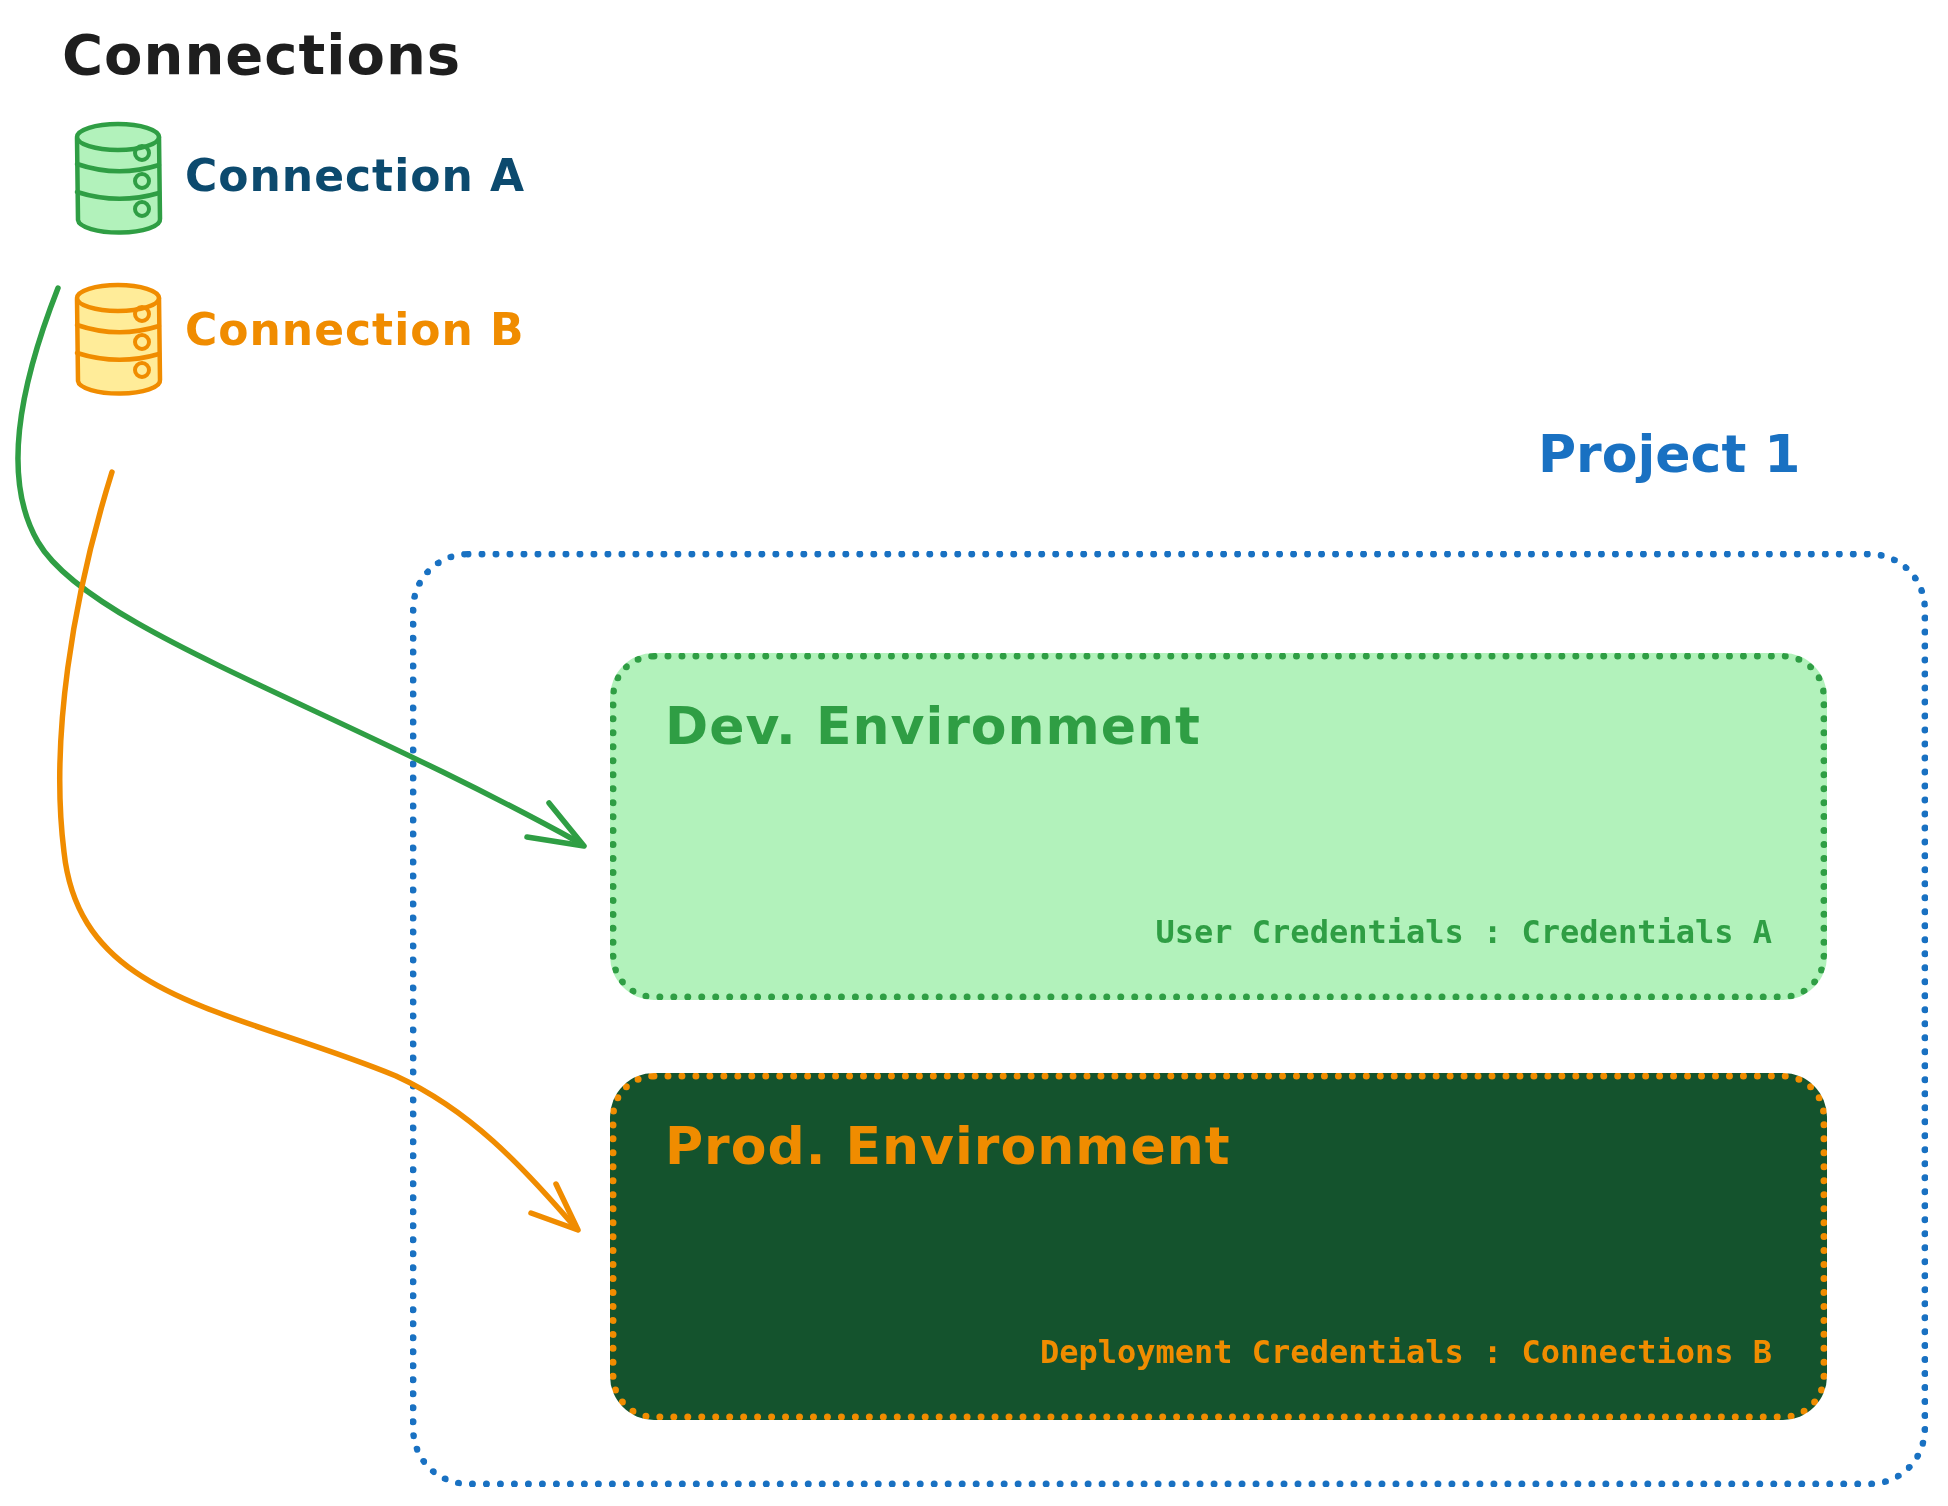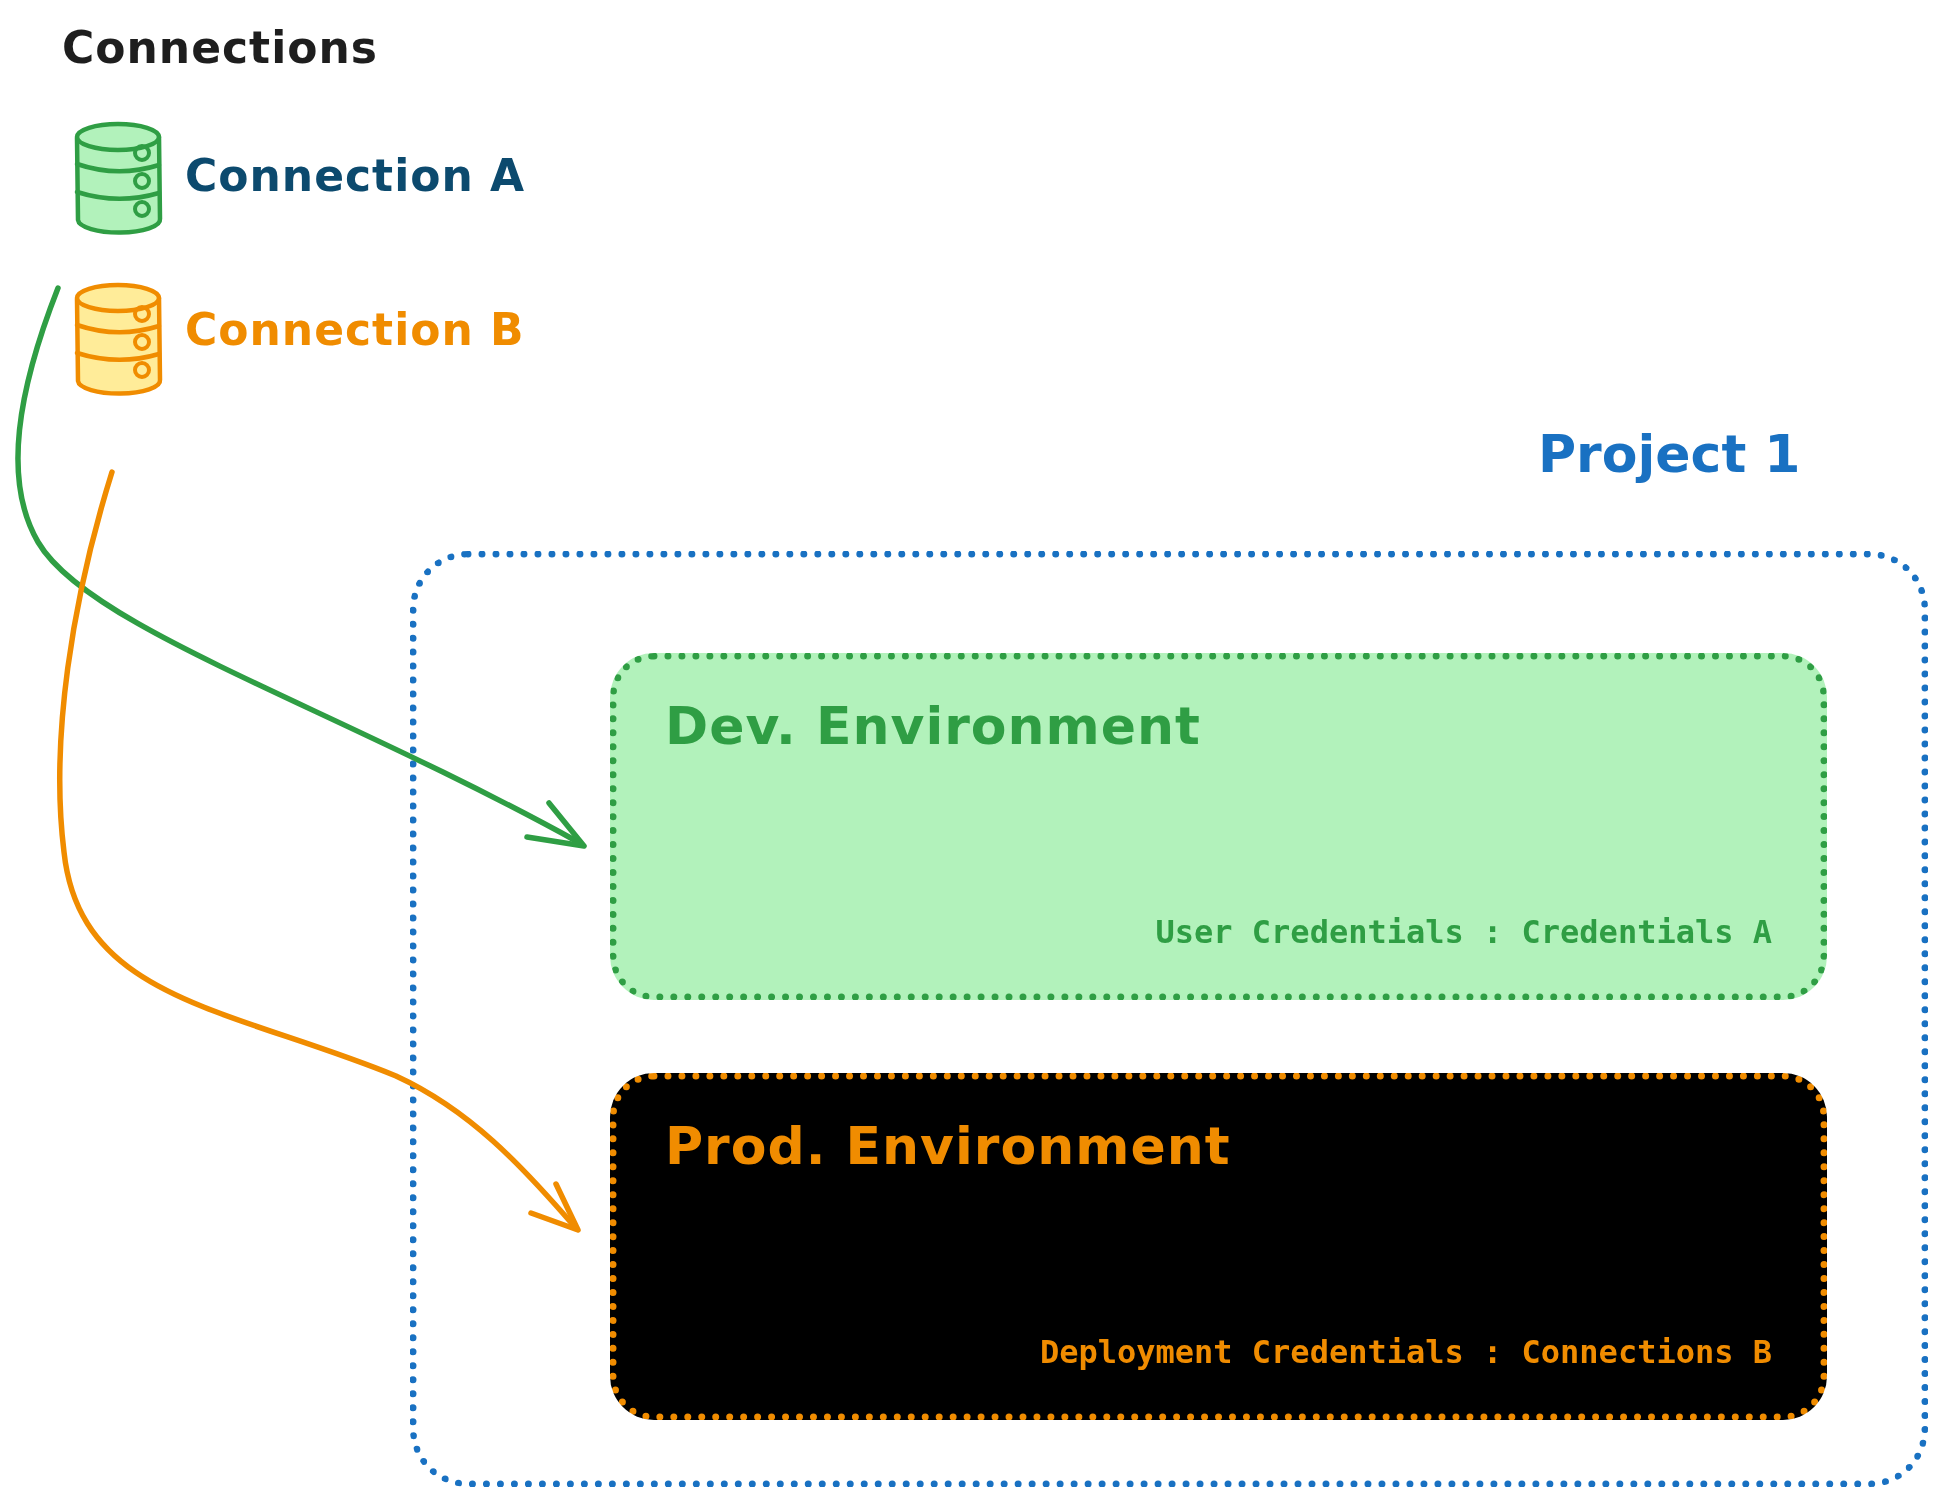--- a/index.html
+++ b/index.html
@@ -13,21 +13,21 @@
     background: #ffffff;
     overflow: hidden;
   }
 
   .handwritten { font-family: "DejaVu Sans", sans-serif; font-weight: 700; }
   .mono { font-family: "DejaVu Sans Mono", monospace; font-weight: 700; }
 
   .page-title {
     position: absolute;
     left: 62px; top: 22px;
-    font-size: 44px;
+    font-size: 56px;
     letter-spacing: 1px;
     color: #1e1e1e;
   }
 
   .db-icon { position: absolute; width: 96px; height: 118px; }
   .db-icon.db-a { left: 70px; top: 120px; }
   .db-icon.db-b { left: 70px; top: 281px; }
 
   .conn-label {
     position: absolute;
@@ -62,21 +62,21 @@
     width: 1217px; height: 347px;
     border-radius: 44px;
   }
   .env-box.dev {
     top: 95px;
     background: #b2f2bb;
     border: 7px dotted #2f9e44;
   }
   .env-box.prod {
     top: 515px;
-    background: #000000;
+    background: #14532d;
     border: 7px dotted #f08c00;
     padding-left: 22px;
   }
 
   .env-title {
     position: absolute;
     left: 48px; top: 36px;
     font-size: 52px;
     letter-spacing: 1px;
     white-space: nowrap;

